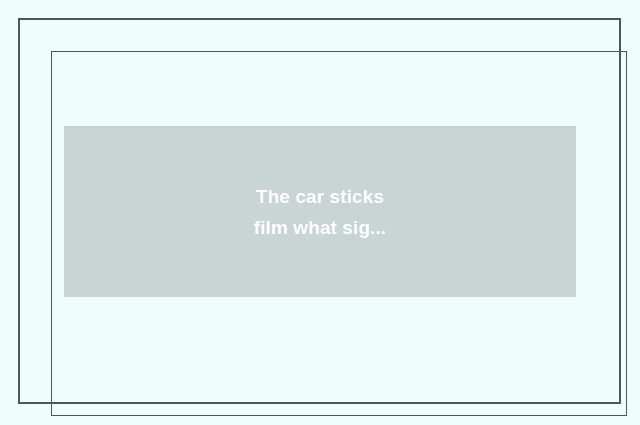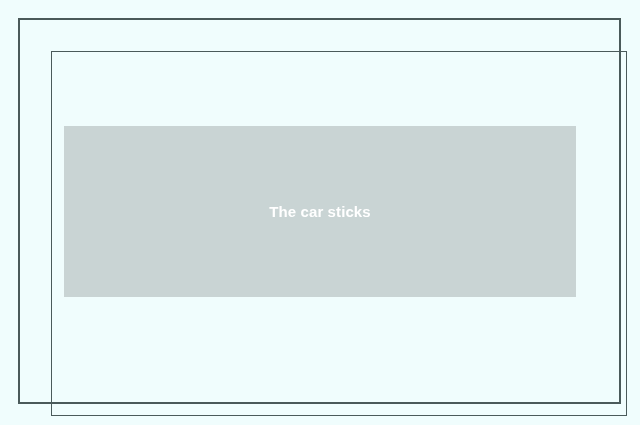--- a/index.html
+++ b/index.html
@@ -57,21 +57,21 @@
     background: #c9d4d4;
     display: flex;
     align-items: center;
     justify-content: center;
     text-align: center;
   }
 
   .placeholder-text {
     color: #ffffff;
     font-family: "Liberation Sans", sans-serif;
-    font-size: 15px;
+    font-size: 19px;
     font-weight: bold;
     line-height: 31px;
     letter-spacing: 0.1px;
     text-align: center;
     padding: 0 14px;
     max-width: 230px;
     word-wrap: break-word;
   }
 
   .placeholder-text .line {
@@ -84,16 +84,17 @@
 
 <div class="canvas">
 
   <div class="frame-outer">
     <div class="frame-inner"></div>
   </div>
 
   <div class="media-placeholder">
     <div class="placeholder-text">
       <span class="line">The car sticks</span>
+      <span class="line">film what sig...</span>
     </div>
   </div>
 
 </div>
 
 </body></html>

